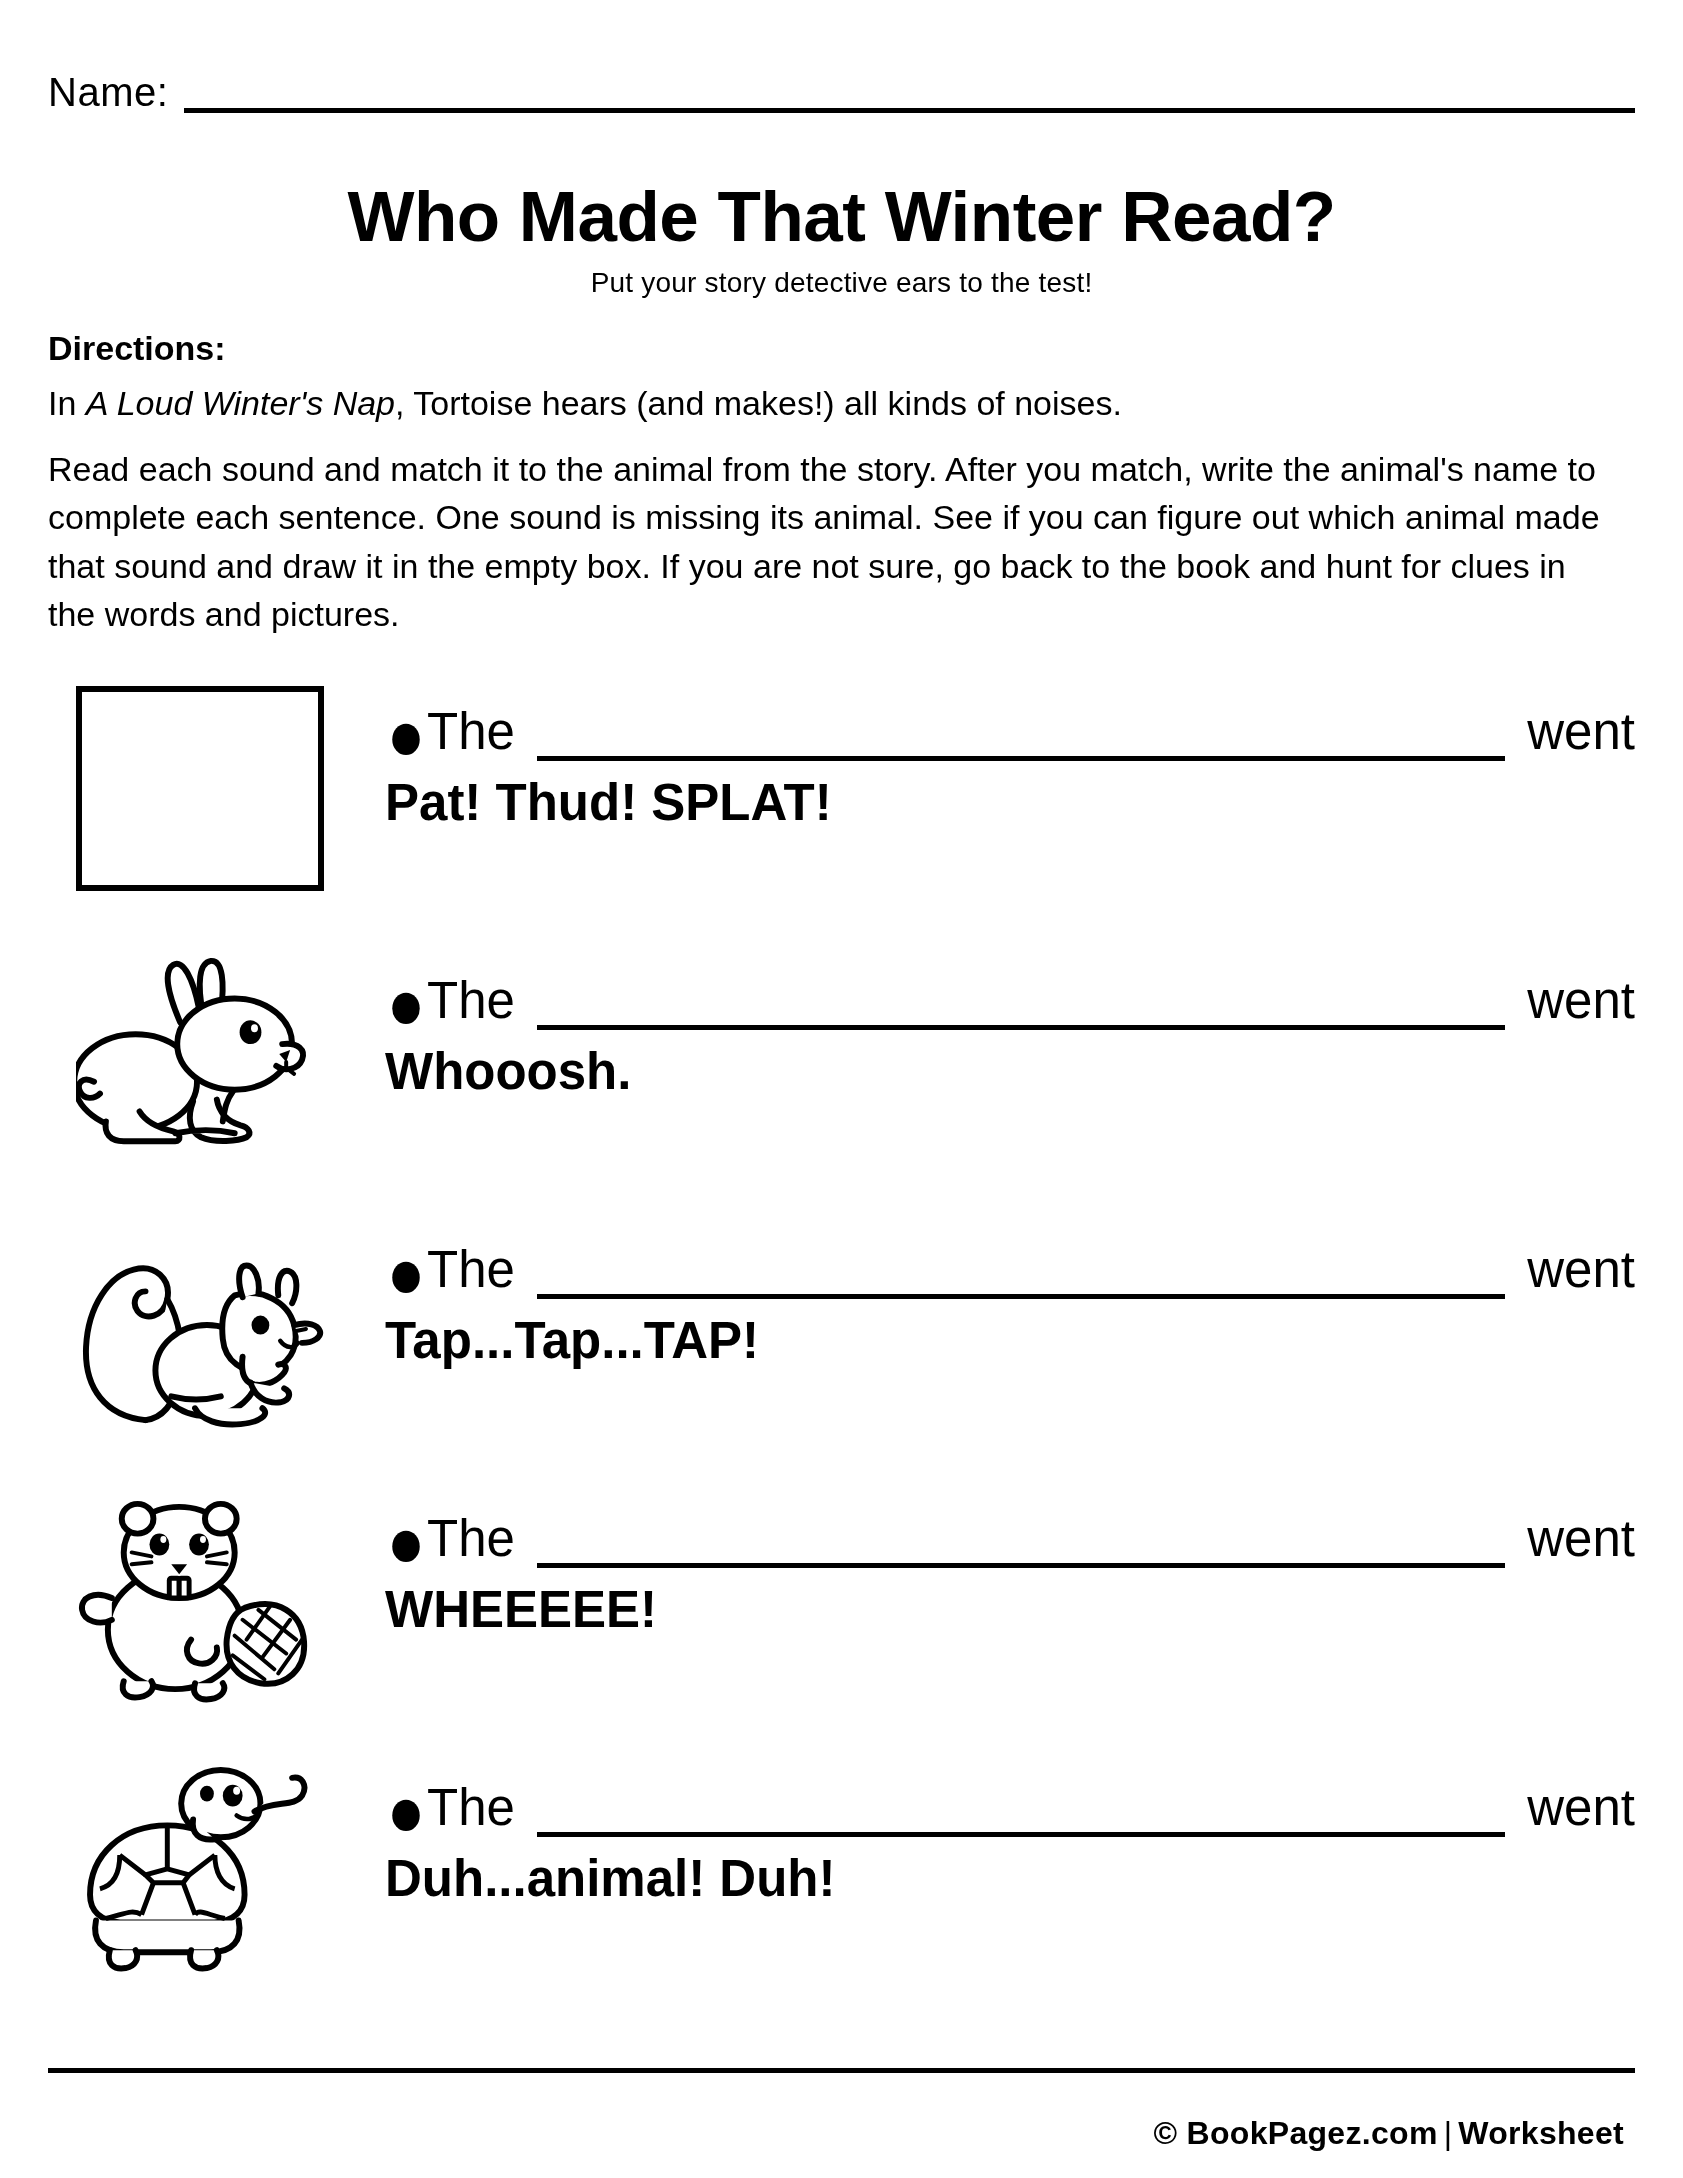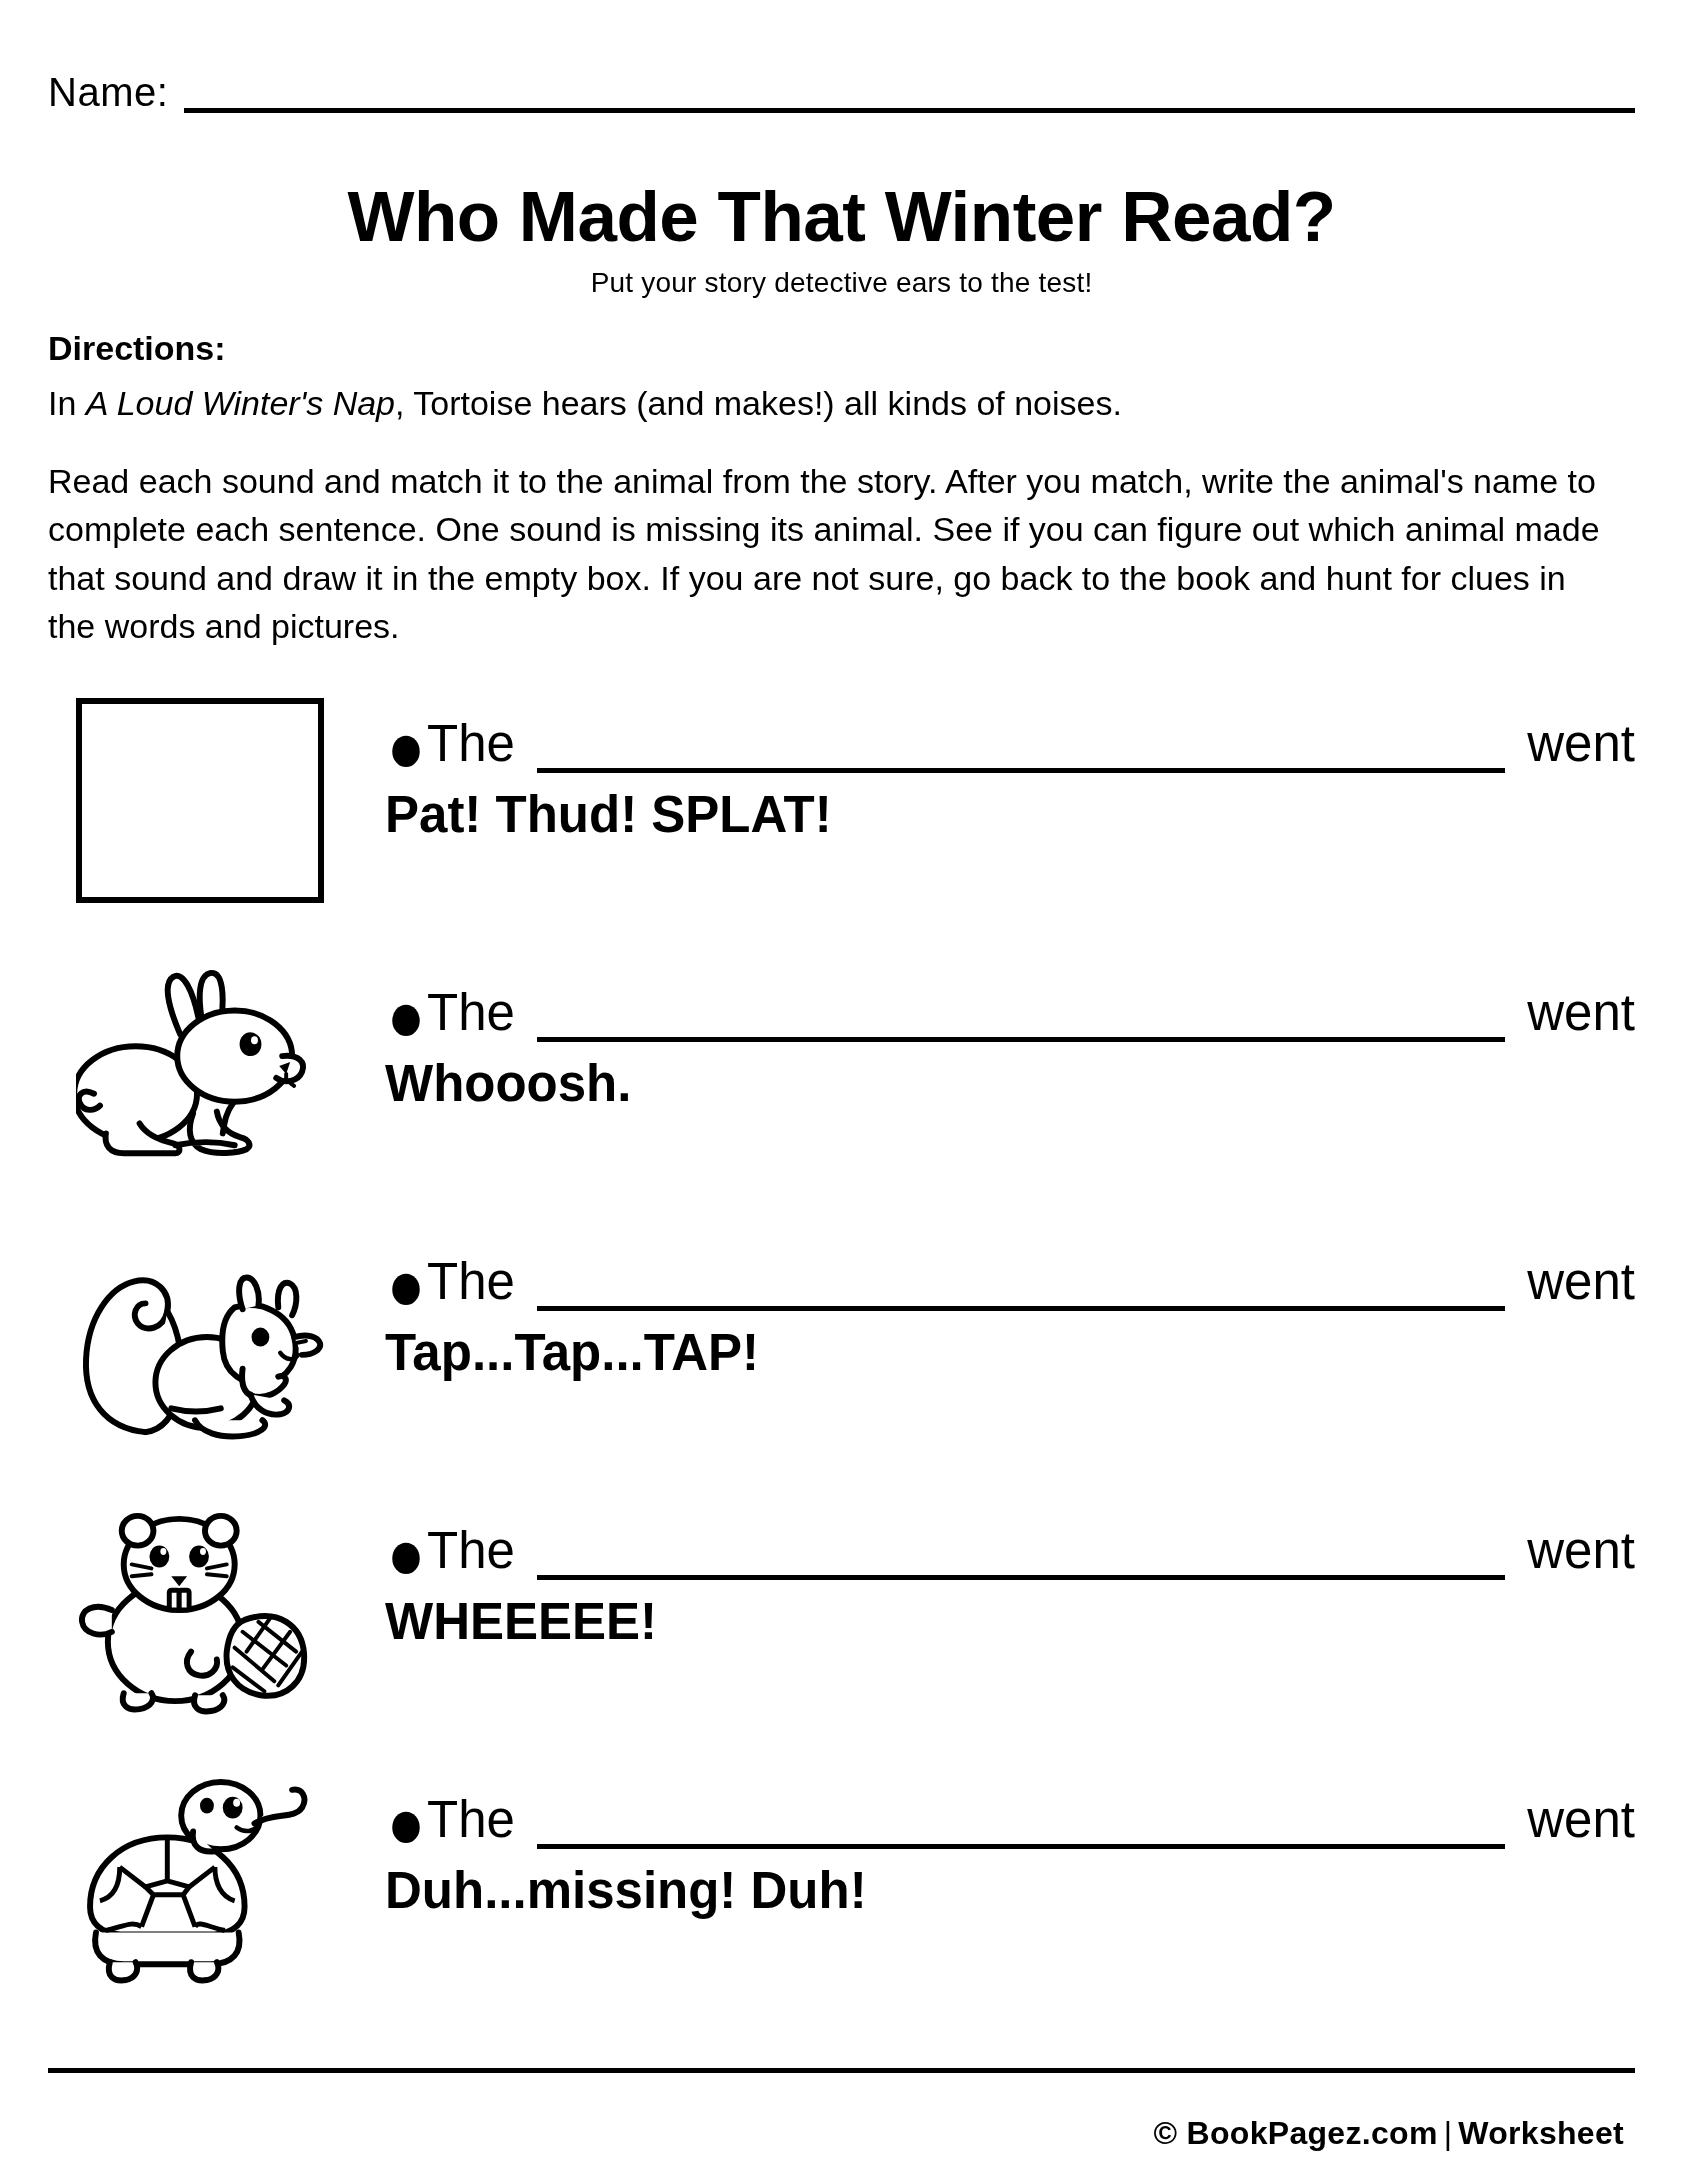--- a/index.html
+++ b/index.html
@@ -72,21 +72,21 @@
   .directions-line {
     font-size: 34px;
     margin-top: 14px;
     line-height: 1.28;
   }
   .directions-line .bookname {
     font-style: italic;
   }
   .directions-body {
     font-size: 34px;
-    margin-top: 32px;
+    margin-top: 20px;
     line-height: 1.42;
     max-width: 1574px;
   }
 
   
   .items {
     margin-top: 46px;
   }
   .item {
     display: flex;
@@ -354,21 +354,21 @@
         <div class="sentence-line-1">
           <span class="bullet-wrap">
             <svg width="42" height="51" viewBox="0 0 42 52">
                 <ellipse cx="21" cy="30" rx="14" ry="16" fill="#000"></ellipse>
               </svg>
           </span>
           <span class="the-word">The</span>
           <span class="blank"></span>
           <span class="went-word">went</span>
         </div>
-        <div class="sound">Duh...missing! Duh!</div>
+        <div class="sound">Duh...animal! Duh!</div>
       </div>
     </div>
 
   </div>
 
   <div class="footer-rule"></div>
   <div class="footer-text">
     <span>© BookPagez.com</span><span class="footer-sep">|</span><span>Worksheet</span>
   </div>
 

